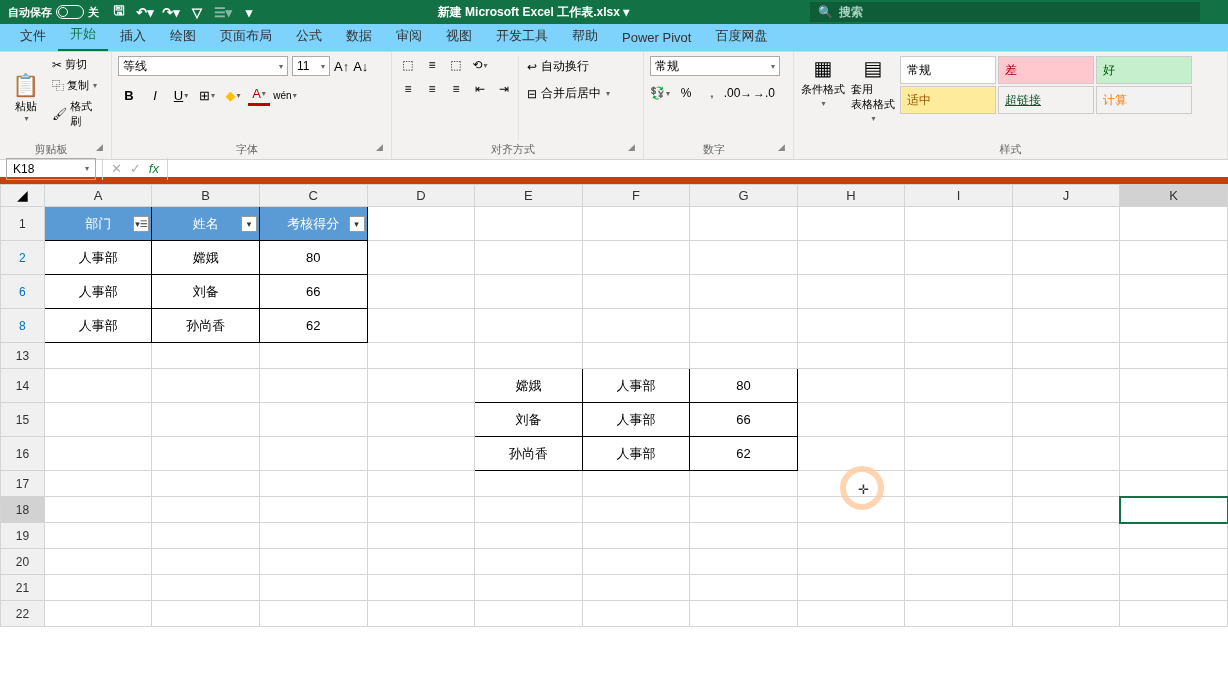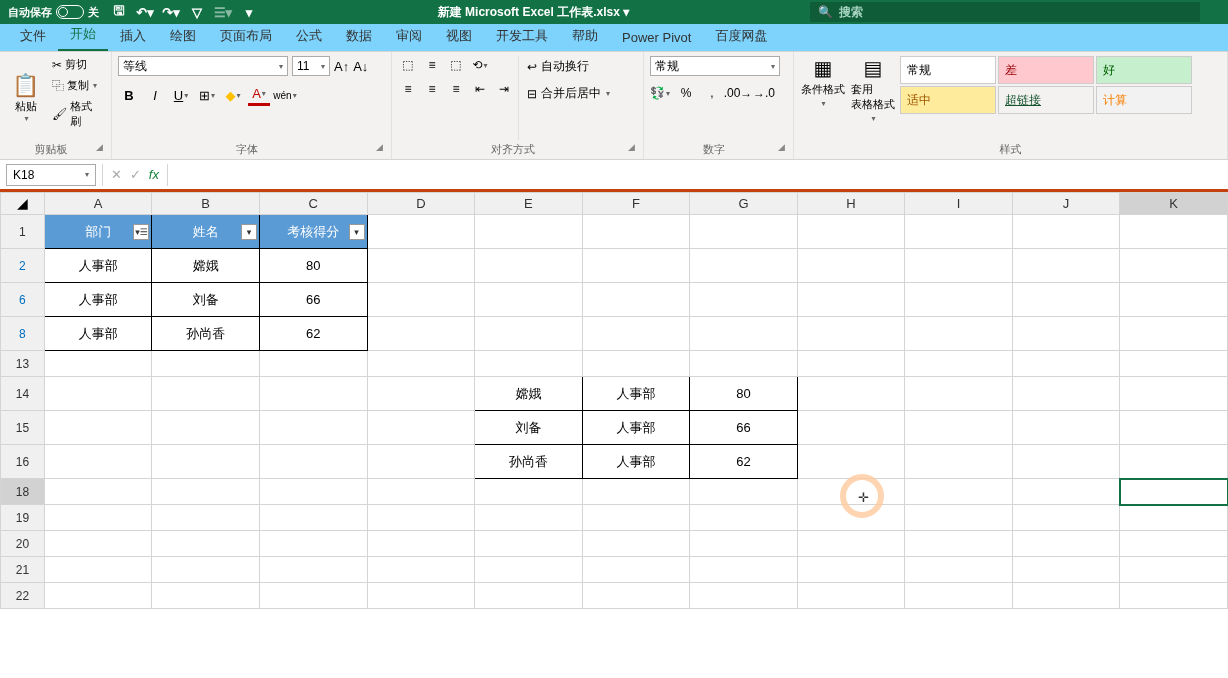--- a/index.html
+++ b/index.html
@@ -60,21 +60,21 @@
 .style-row { display: flex; gap: 2px; }
 .style-cell { width: 96px; height: 28px; border: 1px solid #ccc; display: flex; align-items: center; padding: 0 6px; font-size: 12px; }
 .sc-normal { background: #fff; }
 .sc-bad { background: #ffc7ce; color: #9c0006; }
 .sc-good { background: #c6efce; color: #006100; }
 .sc-neutral { background: #ffeb9c; color: #9c5700; }
 .sc-link { color: #14532d; text-decoration: underline; }
 .sc-calc { background: #f2f2f2; color: #fa7d00; }
 
 
-.formula-bar { height: 32px; display: flex; align-items: center; border-bottom: 3px solid #c2410c; background: #fff; }
+.formula-bar { height: 24px; display: flex; align-items: center; border-bottom: 7px solid #c2410c; background: #fff; }
 .name-box { width: 90px; height: 22px; border: 1px solid #ababab; margin: 0 6px; padding: 0 6px; display: flex; align-items: center; justify-content: space-between; font-size: 12px; }
 .fb-btns { display: flex; gap: 8px; padding: 0 8px; color: #aaa; font-size: 13px; border-left: 1px solid #d4d4d4; border-right: 1px solid #d4d4d4; height: 22px; align-items: center; }
 .fb-input { flex: 1; padding: 0 6px; font-size: 12px; }
 
 
 .grid-area { position: relative; }
 .grid { border-collapse: collapse; }
 .grid th, .grid td { border: 1px solid #d4d4d4; font-size: 13px; text-align: center; }
 .grid .corner { width: 44px; height: 22px; background: #f0f0f0; }
 .grid .col-h { height: 22px; background: #f0f0f0; font-weight: normal; color: #333; }
@@ -424,20 +424,34 @@
           <td></td>
     <td class="t2-cell">孙尚香</td>
     <td class="t2-cell">人事部</td>
     <td class="t2-cell">62</td>
     <td></td>
           <td></td>
           <td></td>
           <td></td>
   </tr>
   <tr>
+          <th class="row-h">17</th>
+          <td></td>
+          <td></td>
+          <td></td>
+          <td></td>
+          <td></td>
+          <td></td>
+          <td></td>
+          <td></td>
+          <td></td>
+          <td></td>
+          <td></td>
+        </tr>
+  <tr>
           <th class="row-h sel">18</th>
           <td></td>
           <td></td>
           <td></td>
           <td></td>
           <td></td>
           <td></td>
           <td></td>
           <td></td>
           <td></td>

